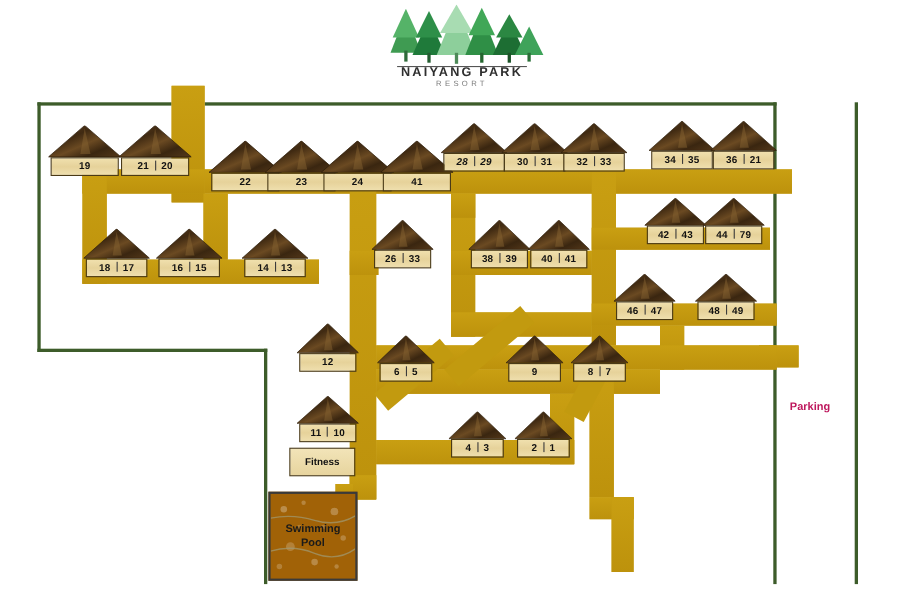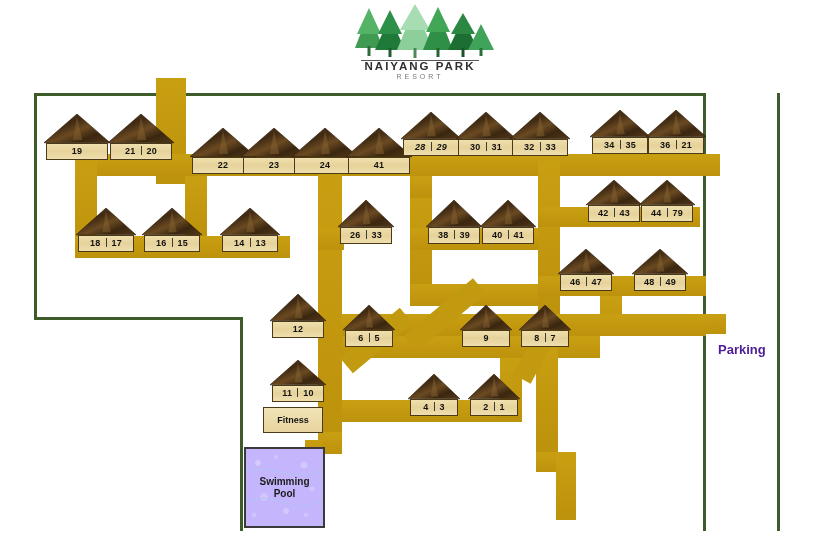--- a/index.html
+++ b/index.html
@@ -35,34 +35,34 @@
               vertical-align:-1px;margin:0 5px;}
 
   
   .boxlabel{position:absolute;border:1px solid #4a3a17;
         background:linear-gradient(180deg,#f2e4b8 0%,#e7d49e 100%);
         font-size:9px;font-weight:bold;color:#121212;
         display:flex;align-items:center;justify-content:center;}
 
   
   .pool{position:absolute;border:2px solid #3a3a3a;
-        background:#c4b5fd;
+        background:#a16207;
         display:flex;align-items:center;justify-content:center;
         flex-direction:column;font-size:10px;font-weight:bold;color:#1a1a1a;
         text-align:center;line-height:12px;overflow:hidden;}
   .pool .bubbles{position:absolute;inset:0;opacity:.5;}
 
   
   .hex{position:absolute;}
   .hex svg{display:block;}
   .hex span{position:absolute;inset:0;display:flex;align-items:center;
             justify-content:center;font-size:9.5px;font-weight:bold;color:#111;}
 
   
-  .parking{position:absolute;font-size:13px;font-weight:bold;color:#4c1d95;}
+  .parking{position:absolute;font-size:10px;font-weight:bold;color:#be185d;margin-top:23px;}
 </style>
 </head>
 <body>
 
 <div id="map">
 
   <div class="logo" style="left:345px;">
     <svg class="logo-trees" viewBox="0 0 150 55">
       <g>
         <polygon points="24,8 38,44 10,44" fill="#3f9b52"></polygon>

